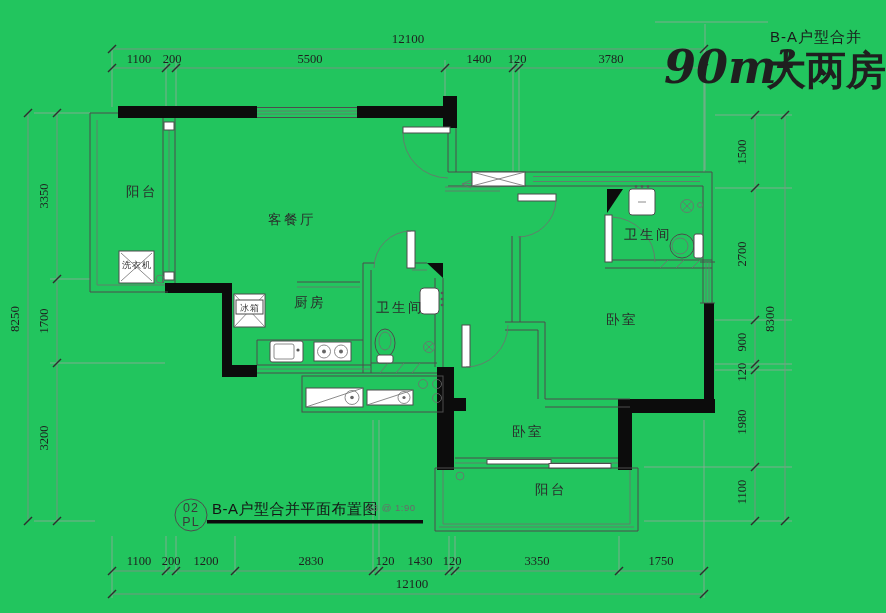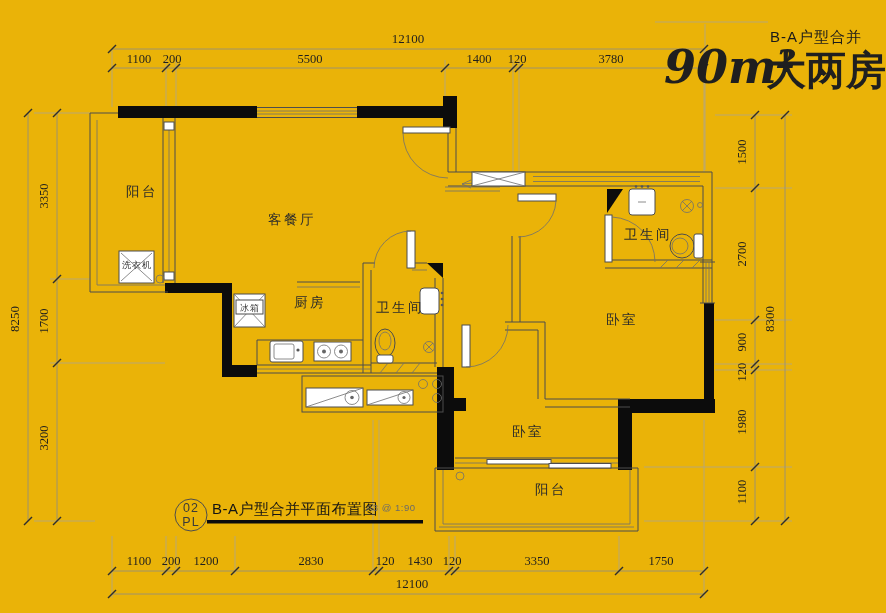--- a/index.html
+++ b/index.html
@@ -1,16 +1,16 @@
 <!DOCTYPE html>
 <html><head>
 <meta charset="utf-8">
 <style>
   html,body{margin:0;padding:0;background:#fff;}
-  #stage{position:relative;width:886px;height:613px;background:#eab308;overflow:hidden;
+  #stage{position:relative;width:886px;height:613px;background:#22c55e;overflow:hidden;
          font-family:"Liberation Sans",sans-serif;}
   svg{position:absolute;left:0;top:0;}
   .wall{fill:#0c0c0c;stroke:none;}
   .thin{stroke:#4d4d4d;stroke-width:1;fill:none;}
   .thin2{stroke:#6f6f6f;stroke-width:.8;fill:none;}
   .lite{stroke:#a3a3a3;stroke-width:.7;fill:none;}
   .dimline{stroke:#8a8a8a;stroke-width:.8;fill:none;}
   .tick{stroke:#2e2e2e;stroke-width:1.4;}
   .fixwhite{fill:#ffffff;stroke:#4d4d4d;stroke-width:1;}
   text{fill:#1f1f1f;}

